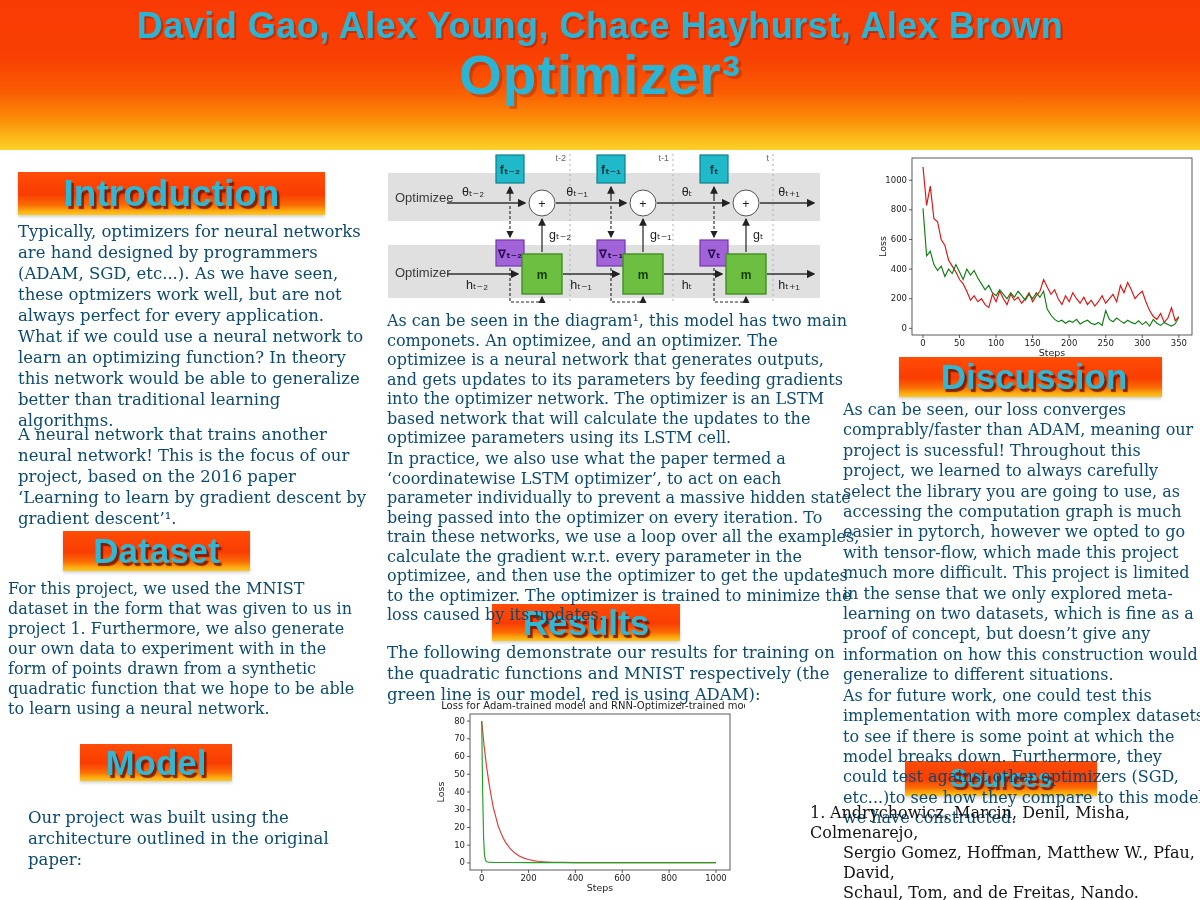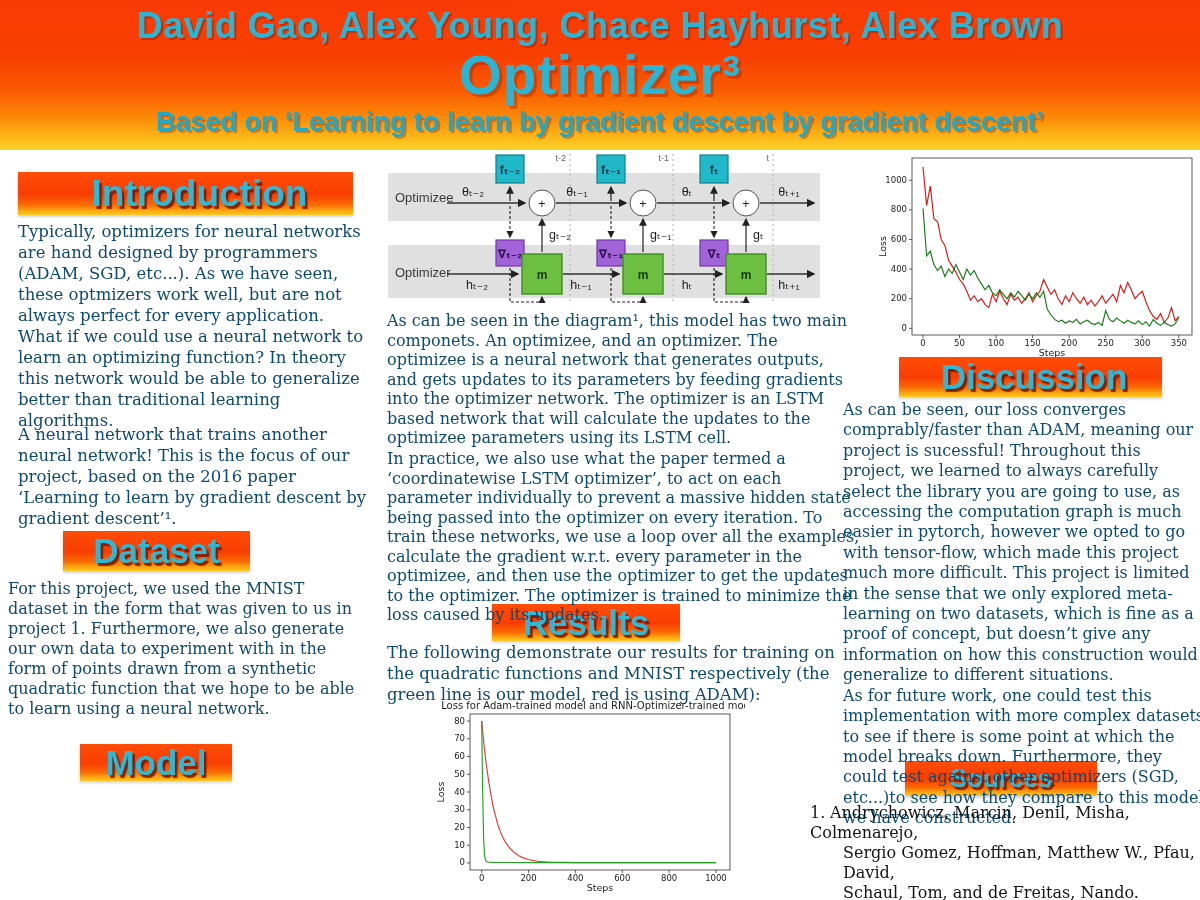--- a/index.html
+++ b/index.html
@@ -13,21 +13,21 @@
     font-family:"Liberation Sans","DejaVu Sans",sans-serif;font-weight:bold;}
   .authors{font-size:36px;padding-top:5px;letter-spacing:.5px;text-shadow:2px 2px 0 rgba(140,25,0,.45);}
   .main-title{font-size:55px;line-height:54px;margin-top:1px;letter-spacing:1px;text-shadow:3px 3px 0 rgba(140,25,0,.35);}
   .subtitle{font-size:27px;margin-top:5px;color:#21a8c6;text-shadow:2px 2px 0 rgba(140,25,0,.35);}
 
   
   .banner{position:absolute;display:flex;align-items:center;justify-content:center;
     background:linear-gradient(180deg,#ff4d06 0%,#f93d02 52%,#fa6a04 76%,#fbab11 91%,#f9c923 100%);
     font-family:"Liberation Sans","DejaVu Sans",sans-serif;font-weight:bold;color:#2fb7d6;
     text-shadow:2.5px 2.5px 1px rgba(115,20,0,.85);box-shadow:0 2px 3px rgba(0,0,0,.18);}
-  .b-intro{left:18px;top:172px;width:307px;height:43px;font-size:37px;padding-left:28px;}
+  .b-intro{left:18px;top:172px;width:307px;height:43px;font-size:37px;}
   .b-dataset{left:63px;top:531px;width:187px;height:40px;font-size:35px;}
   .b-model{left:80px;top:744px;width:152px;height:37px;font-size:35px;}
   .b-results{left:492px;top:604px;width:188px;height:37px;font-size:35px;}
   .b-discussion{left:899px;top:357px;width:256px;height:40px;font-size:35px;padding-left:7px;}
   .b-sources{left:905px;top:761px;width:192px;height:35px;font-size:26px;}
 
   
   .p{position:absolute;color:#0c4a6e;font-size:16.5px;line-height:21px;}
   .p-intro1{left:18px;top:221px;width:354px;}
   .p-intro2{left:18px;top:424px;width:354px;}
@@ -54,33 +54,33 @@
   .diag-time{font:9px "Liberation Sans","DejaVu Sans",sans-serif;fill:#666;}
 </style>
 </head>
 <body>
 
 <div class="poster">
 
   <div class="header">
     <div class="authors">David Gao, Alex Young, Chace Hayhurst, Alex Brown</div>
     <div class="main-title">Optimizer³</div>
-    <div class="subtitle">Based on ‘Learning to learn by gradient descent by gradient descent’</div>
   </div>
 
   <div class="banner b-intro">Introduction</div>
   <div class="banner b-model">Model</div>
   <div class="banner b-dataset">Dataset</div>
   <div class="banner b-results">Results</div>
   <div class="banner b-discussion">Discussion</div>
   <div class="banner b-sources">Sources</div>
 
   <div class="p p-intro1">Typically, optimizers for neural networks are hand designed by programmers (ADAM, SGD, etc...). As we have seen, these optmizers work well, but are not always perfect for every application. What if we could use a neural network to learn an optimizing function? In theory this network would be able to generalize better than traditional learning algorithms.</div>
   <div class="p p-intro2">A neural network that trains another neural network! This is the focus of our project, based on the 2016 paper ‘Learning to learn by gradient descent by gradient descent’¹.</div>
   <div class="p p-dataset">For this project, we used the MNIST dataset in the form that was given to us in project 1. Furthermore, we also generate our own data to experiment with in the form of points drawn from a synthetic quadratic function that we hope to be able to learn using a neural network.</div>
+  <div class="p p-model">Our project was built using the architecture outlined in the original paper:</div>
 
   <div class="p p-mid1">As can be seen in the diagram¹, this model has two main componets. An optimizee, and an optimizer. The optimizee is a neural network that generates outputs, and gets updates to its parameters by feeding gradients into the optimizer network. The optimizer is an LSTM based network that will calculate the updates to the optimizee parameters using its LSTM cell.</div>
   <div class="p p-mid2">In practice, we also use what the paper termed a ‘coordinatewise LSTM optimizer’, to act on each parameter individually to prevent a massive hidden state being passed into the optimizer on every iteration. To train these networks, we use a loop over all the examples, calculate the gradient w.r.t. every parameter in the optimizee, and then use the optimizer to get the updates to the optimizer. The optimizer is trained to minimize the loss caused by its updates.</div>
   <div class="p p-results">The following demonstrate our results for training on the quadratic functions and MNIST respectively (the green line is our model, red is using ADAM):</div>
 
   <div class="p p-discussion">
     <p class="part">As can be seen, our loss converges comprably/faster than ADAM, meaning our project is sucessful! Throughout this project, we learned to always carefully select the library you are going to use, as accessing the computation graph is much easier in pytorch, however we opted to go with tensor-flow, which made this project much more difficult. This project is limited in the sense that we only explored meta-learning on two datasets, which is fine as a proof of concept, but doesn’t give any information on how this construction would generalize to different situations.</p>
     <p class="part">As for future work, one could test this implementation with more complex datasets to see if there is some point at which the model breaks down. Furthermore, they could test against other optimizers (SGD, etc...)to see how they compare to this model we have constructed.</p>
   </div>
 

